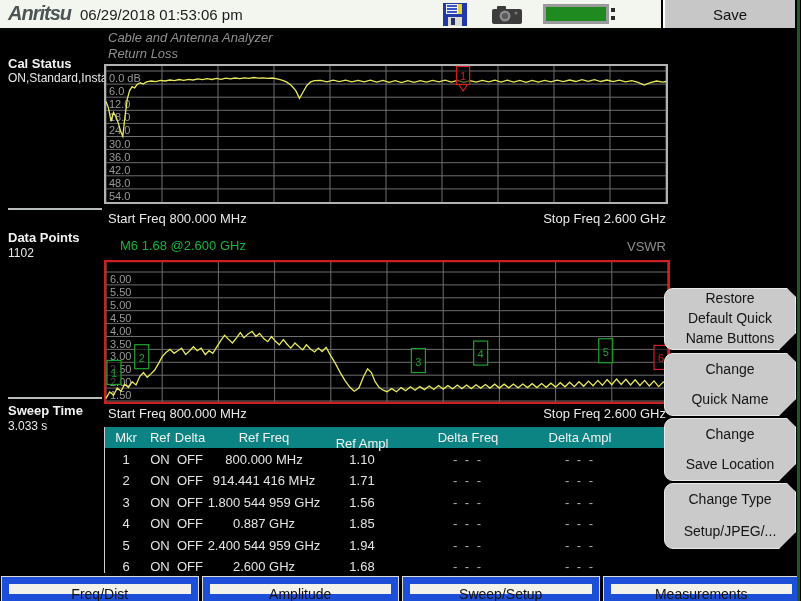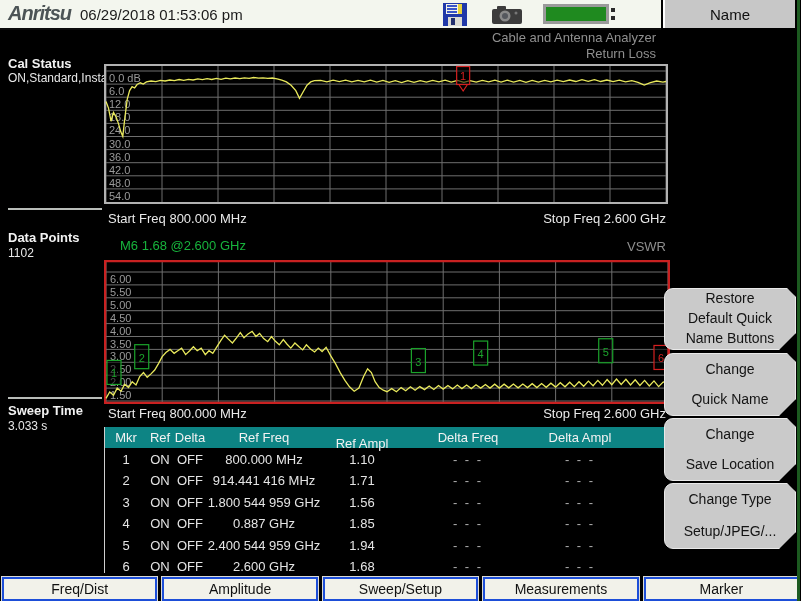--- a/index.html
+++ b/index.html
@@ -9,21 +9,21 @@
     -webkit-font-smoothing:antialiased;
   }
   .abs{position:absolute;}
   
   #top-bar{left:0;top:0;width:661px;height:28px;background:#f3f6ee;border-bottom:2px solid #0a0a0a;}
   #logo{left:8px;top:2px;font-size:20px;font-weight:bold;font-style:italic;color:#4c5456;letter-spacing:-1px;}
   #datetime{left:80px;top:6px;font-size:15px;color:#1b1b1b;}
   #save-button{left:663px;top:0;width:132px;height:28px;background:#c7c7c7;color:#111;
     font-size:15px;text-align:center;line-height:28px;border:none;border-left:2px solid #fff;
     font-family:"Liberation Sans",sans-serif;cursor:pointer;}
-  .subtitle{color:#8f8f8f;font-size:13px;text-align:right;width:560px;left:96px;}
+  .subtitle{color:#8f8f8f;font-size:13px;width:560px;left:108px;font-style:italic;}
   
   .side-label{left:8px;color:#f2f2f2;font-size:13px;font-weight:bold;white-space:nowrap;}
   .side-value{left:8px;color:#e8e8e8;font-size:12px;white-space:nowrap;width:96px;overflow:hidden;}
   .side-sep{left:8px;width:94px;height:2px;background:#b9bdb9;}
   
   .freq-row{left:108px;width:558px;font-size:13px;color:#e9e9e9;}
   .freq-row .start{float:left;}
   .freq-row .stop{float:right;}
   #m6-readout{left:120px;top:238px;color:#17b33c;font-size:13px;}
   #vswr-title{left:108px;top:239px;width:558px;text-align:right;color:#8f8f8f;font-size:13px;}
@@ -34,21 +34,21 @@
   .tbl-cell.hdr{color:#f2f2f2;}
   .tbl-cell.dash{color:#b0b0b0;letter-spacing:2px;}
   
   .side-btn{position:absolute;left:664px;width:130px;background:#cacaca;border-radius:9px;
     color:#141414;font-size:14px;display:flex;flex-direction:column;justify-content:space-around;
     align-items:center;text-align:center;cursor:pointer;border:1px solid #e9e9e9;
     clip-path:polygon(0 0,calc(100% - 9px) 0,100% 9px,100% calc(100% - 17px),calc(100% - 17px) 100%,0 100%);}
   .side-btn div{line-height:1.1;}
   
   #bottom-menu{left:0;top:575px;width:801px;height:26px;background:#000;display:flex;gap:5px;padding:2px 2px 0 2px;box-sizing:border-box;}
-  .menu-btn{flex:1;background:#f2f2ea;border:2px solid #1d4ed8;box-shadow:0 0 0 1px #dcdcd4;
+  .menu-btn{flex:1;background:#f2f2ea;border:7px solid #1d4ed8;box-shadow:0 0 0 1px #dcdcd4;
     color:#111;font-size:14px;text-align:center;line-height:19px;cursor:pointer;
     font-family:"Liberation Sans",sans-serif;}
   #right-edge{left:797px;top:0;width:3px;height:601px;background:#1c5a20;}
   svg text{font-family:"Liberation Sans",sans-serif;}
 </style>
 </head>
 <body>
 
 <div id="screen">
 
@@ -76,21 +76,21 @@
     </svg>
 
     <svg class="abs" style="left:543px;top:4px" width="74" height="20">
       <rect x="0" y="0" width="66" height="20" fill="#9a9a9a"></rect>
       <rect x="3" y="3" width="60" height="14" fill="#1f8a1f"></rect>
       <rect x="68" y="4" width="4" height="4" fill="#2a2a2a"></rect>
       <rect x="68" y="12" width="4" height="4" fill="#2a2a2a"></rect>
     </svg>
   </div>
 
-  <button id="save-button" class="abs">Name</button>
+  <button id="save-button" class="abs">Save</button>
 
   <div class="subtitle abs" style="top:30px">Cable and Antenna Analyzer</div>
   <div class="subtitle abs" style="top:46px">Return Loss</div>
 
   <div class="side-label abs" style="top:56px">Cal Status</div>
   <div class="side-value abs" style="top:71px">ON,Standard,Insta</div>
   <div class="side-sep abs" style="top:208px"></div>
   <div class="side-label abs" style="top:230px">Data Points</div>
   <div class="side-value abs" style="top:246px">1102</div>
   <div class="side-sep abs" style="top:397px"></div>
@@ -295,17 +295,16 @@
         <div>Change Type</div>
         <div>Setup/JPEG/...</div>
       </div>
     </div>
 
   <div id="bottom-menu" class="abs">
       <button class="menu-btn">Freq/Dist</button>
       <button class="menu-btn">Amplitude</button>
       <button class="menu-btn">Sweep/Setup</button>
       <button class="menu-btn">Measurements</button>
-      <button class="menu-btn">Marker</button>
     </div>
 
   <div id="right-edge" class="abs"></div>
 </div>
 
 </body></html>

